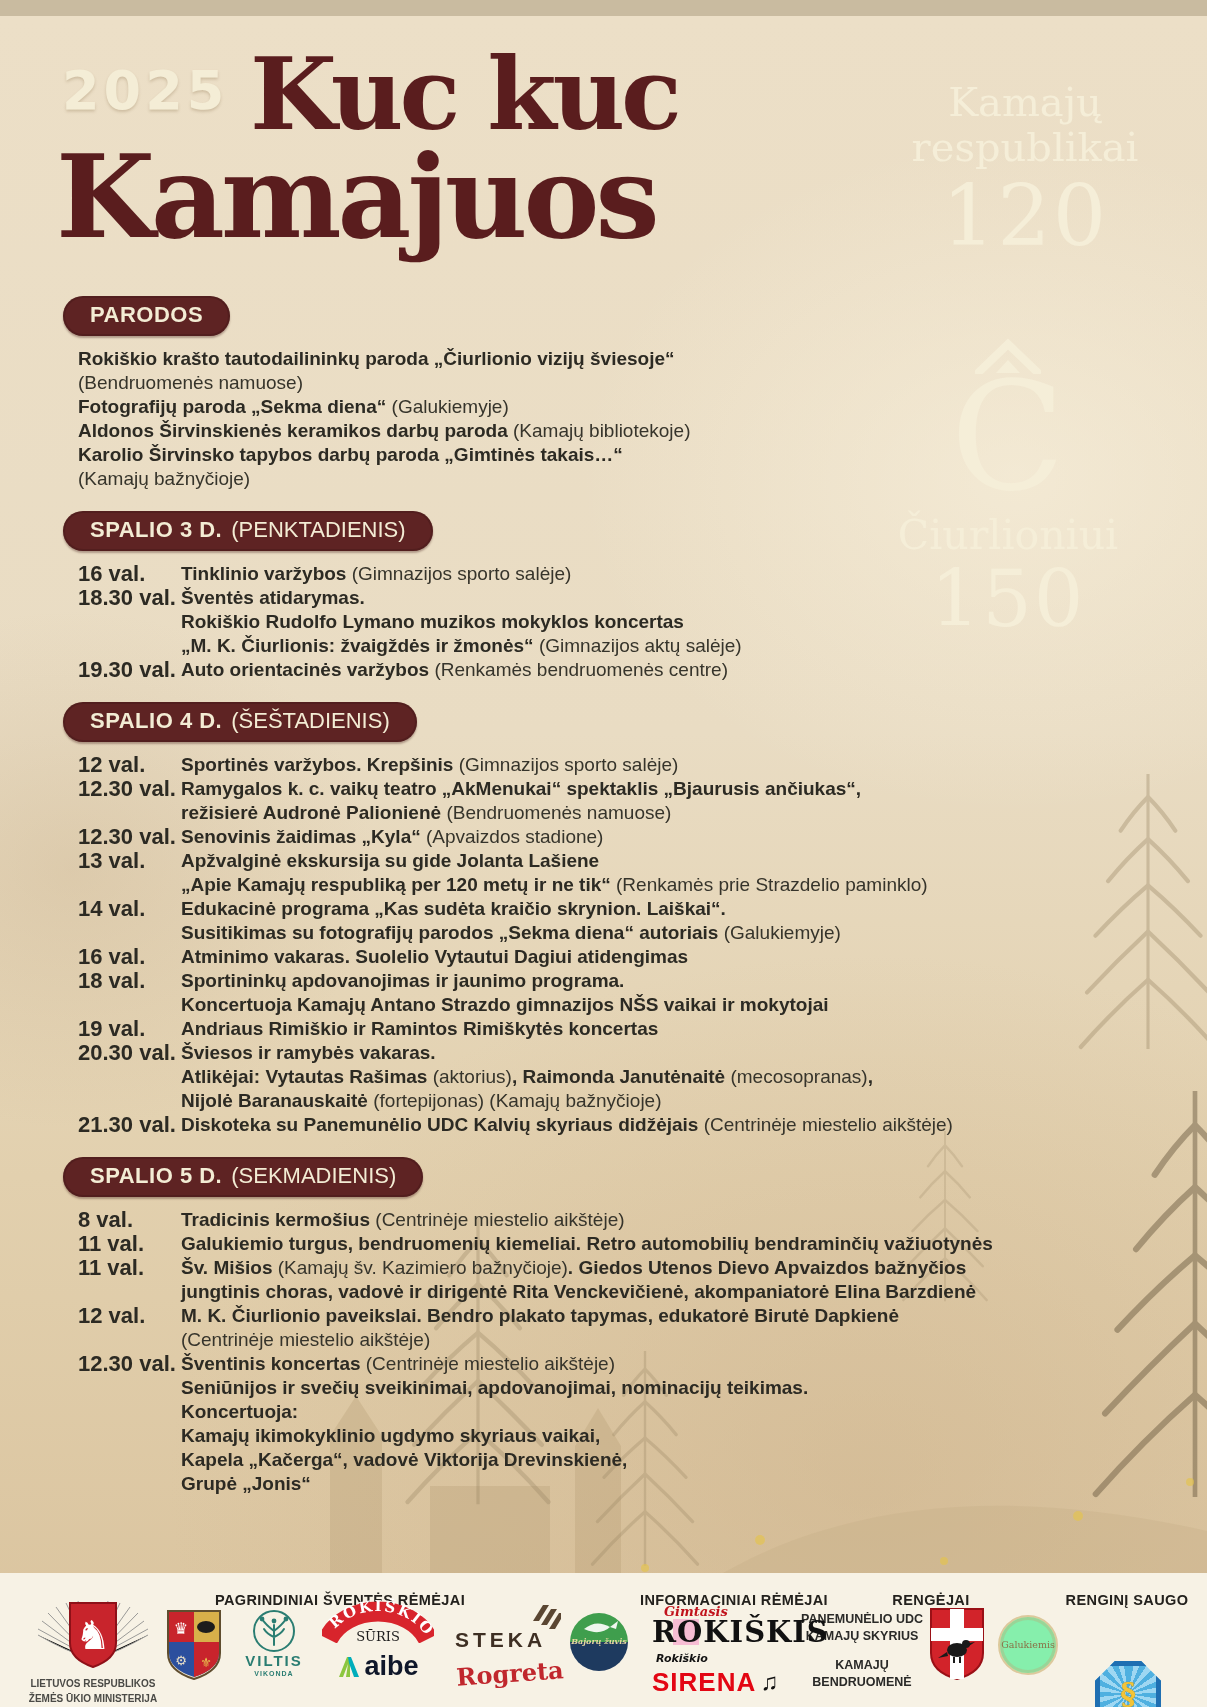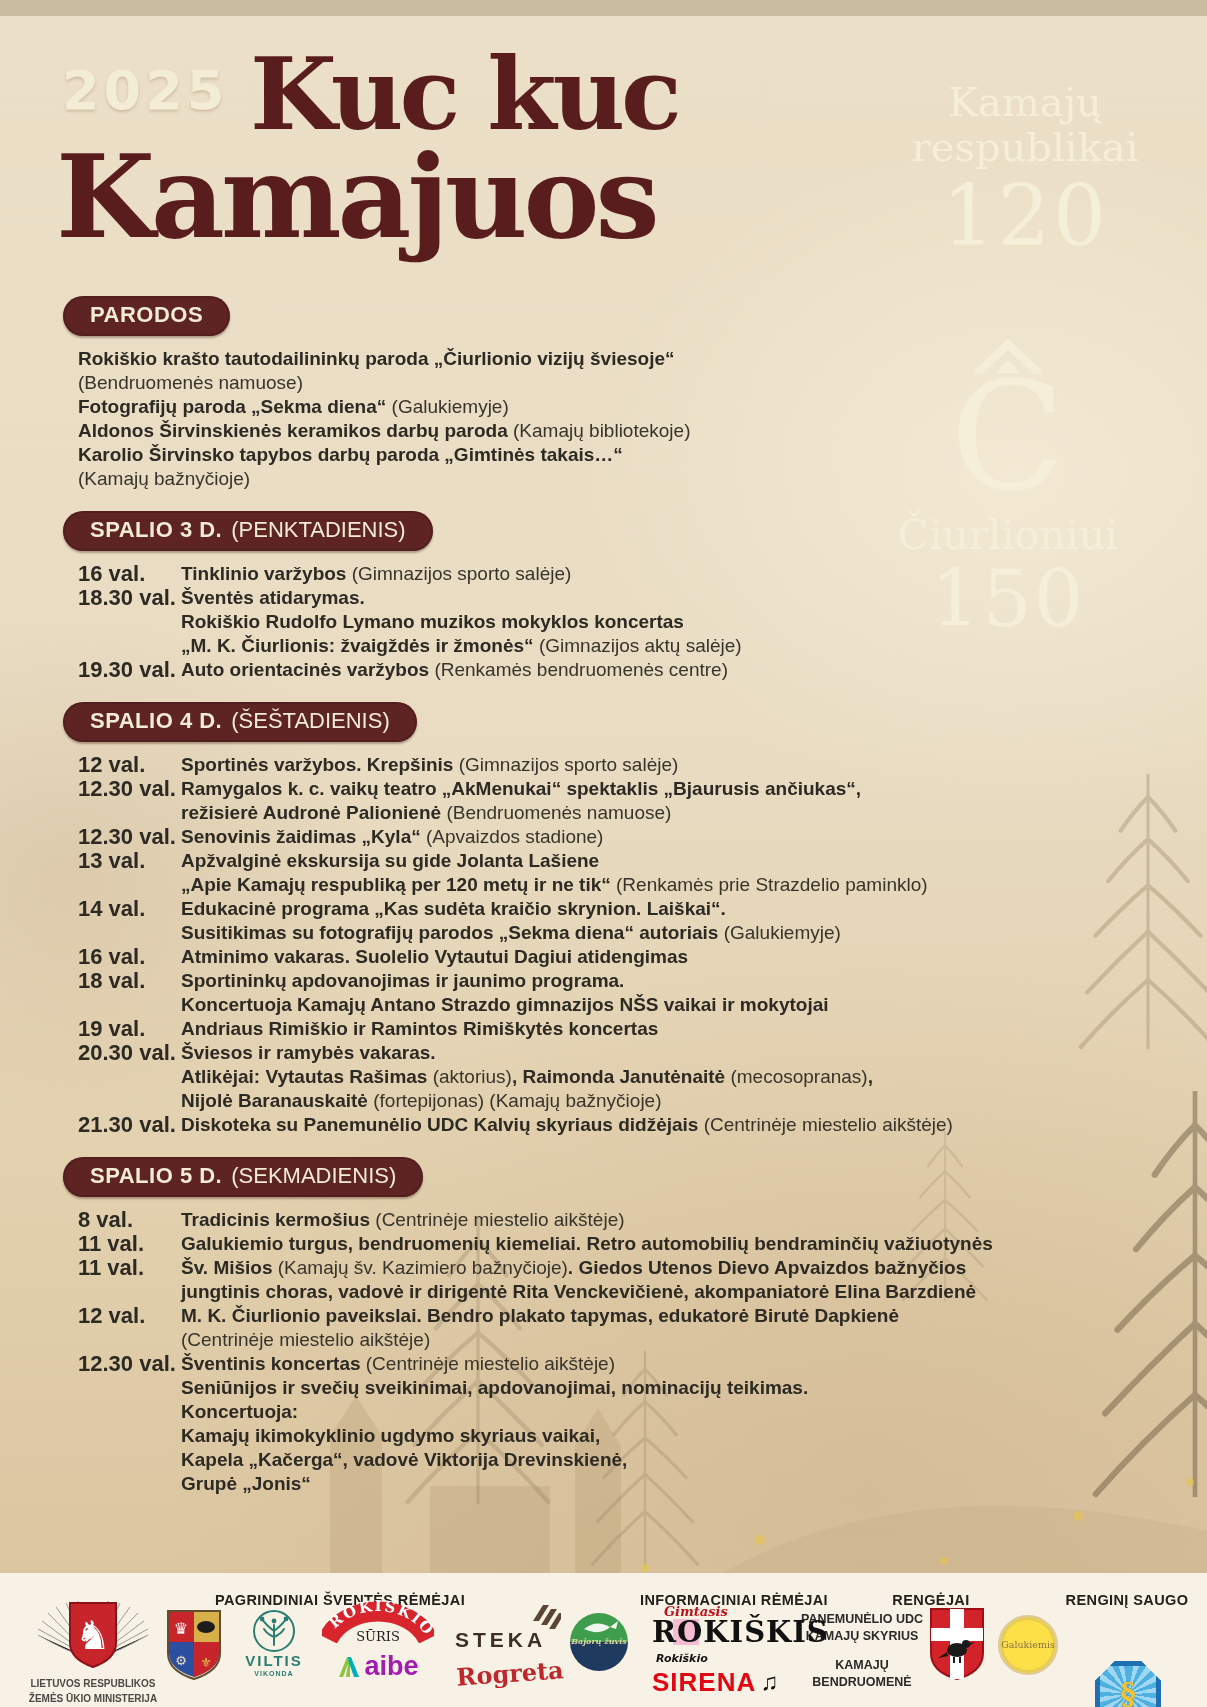--- a/index.html
+++ b/index.html
@@ -43,35 +43,35 @@
   .f-label{position:absolute;top:19px;font-weight:700;font-size:14.5px;color:#23211d;letter-spacing:.4px;text-align:center;}
   .fl-main{left:175px;width:330px;}
   .fl-info{left:634px;width:200px;}
   .fl-org{left:851px;width:160px;}
   .fl-sec{left:1037px;width:180px;}
   .flogo{position:absolute;}
   .min-cap{font-size:10px;font-weight:700;color:#4a4a46;text-align:center;line-height:1.3;margin-top:2px;}
   .viltis-t{font:700 15px/1 "Liberation Sans",sans-serif;color:#2a7d72;letter-spacing:2px;text-align:center;}
   .viltis-s{font:700 7px/1 "Liberation Sans",sans-serif;color:#2a7d72;letter-spacing:1px;text-align:center;margin-top:2px;}
   .aibe{display:flex;align-items:center;gap:3px;justify-content:center;margin-top:6px;}
-  .aibe-t{font:800 27px/1 "Liberation Sans",sans-serif;color:#a21caf;}
+  .aibe-t{font:800 27px/1 "Liberation Sans",sans-serif;color:#0f172a;}
   .steka-t{font:700 21px/1 "Liberation Sans",sans-serif;color:#3e2f23;letter-spacing:4px;}
   .rogreta-t{display:block;font:800 24px/1 "DejaVu Serif",serif;color:#c0272d;transform:rotate(-4deg);margin-top:12px;text-align:center;}
   .bajoru{width:58px;height:58px;border-radius:50%;background:linear-gradient(180deg,#3f9e4d 0 50%,#1e3a5f 50% 100%);position:relative;overflow:hidden;}
   .bajoru span{position:absolute;left:0;right:0;top:24px;font:italic 700 8px/1 "DejaVu Serif",serif;color:#e8d9a0;text-align:center;}
   .gim-red{font:italic 700 13px/1 "DejaVu Serif",serif;color:#c1121c;display:block;margin-left:12px;}
   .rok-big{position:relative;font:700 29px/1 "DejaVu Serif",serif;color:#111;letter-spacing:1px;z-index:1;display:inline-block;}
   .pink-sq{position:absolute;left:21px;top:1px;width:26px;height:26px;background:#f6bcd3;z-index:-1;}
   .sirena-row{display:flex;align-items:center;gap:4px;margin-top:4px;}
   .rok-small{font:italic 700 11px/1 "DejaVu Sans",sans-serif;color:#111;display:block;margin-left:4px;margin-top:6px;}
   .sirena-t{font:800 26px/1 "Liberation Sans",sans-serif;color:#e30613;letter-spacing:1px;}
   .note{font-size:24px;color:#111;}
   .orgtxt{font:700 12.5px/1.35 "Liberation Sans",sans-serif;color:#2a2a28;text-align:center;}
   .orgtxt .gap{height:12px;}
-  .galu{width:56px;height:56px;border-radius:50%;background:#fde047;border:2px solid #dcc99c;display:flex;align-items:center;justify-content:center;box-shadow:inset 0 0 0 3px rgba(190,165,115,.35);}
+  .galu{width:56px;height:56px;border-radius:50%;background:#86efac;border:2px solid #dcc99c;display:flex;align-items:center;justify-content:center;box-shadow:inset 0 0 0 3px rgba(190,165,115,.35);}
   .galu span{font:400 9.5px/1 "DejaVu Serif",serif;color:#8a7348;}
   .grifs{width:66px;height:66px;clip-path:polygon(30% 0,70% 0,100% 30%,100% 70%,70% 100%,30% 100%,0 70%,0 30%);
          background:repeating-conic-gradient(#4fb0e0 0 11deg,#9ed7f2 11deg 22deg);border:0;position:relative;display:flex;align-items:center;justify-content:center;box-shadow:inset 0 0 0 5px #1f6fb2;}
   .grifs .griffin{font:800 30px/1 "DejaVu Serif",serif;color:#f2c437;text-shadow:0 0 1px #8a6d00;}
   .grifs small{position:absolute;bottom:9px;left:0;right:0;text-align:center;font:700 6.5px/1 "Liberation Sans",sans-serif;color:#0c3a66;}
 </style>
 </head>
 <body>
 
 <div class="poster">

